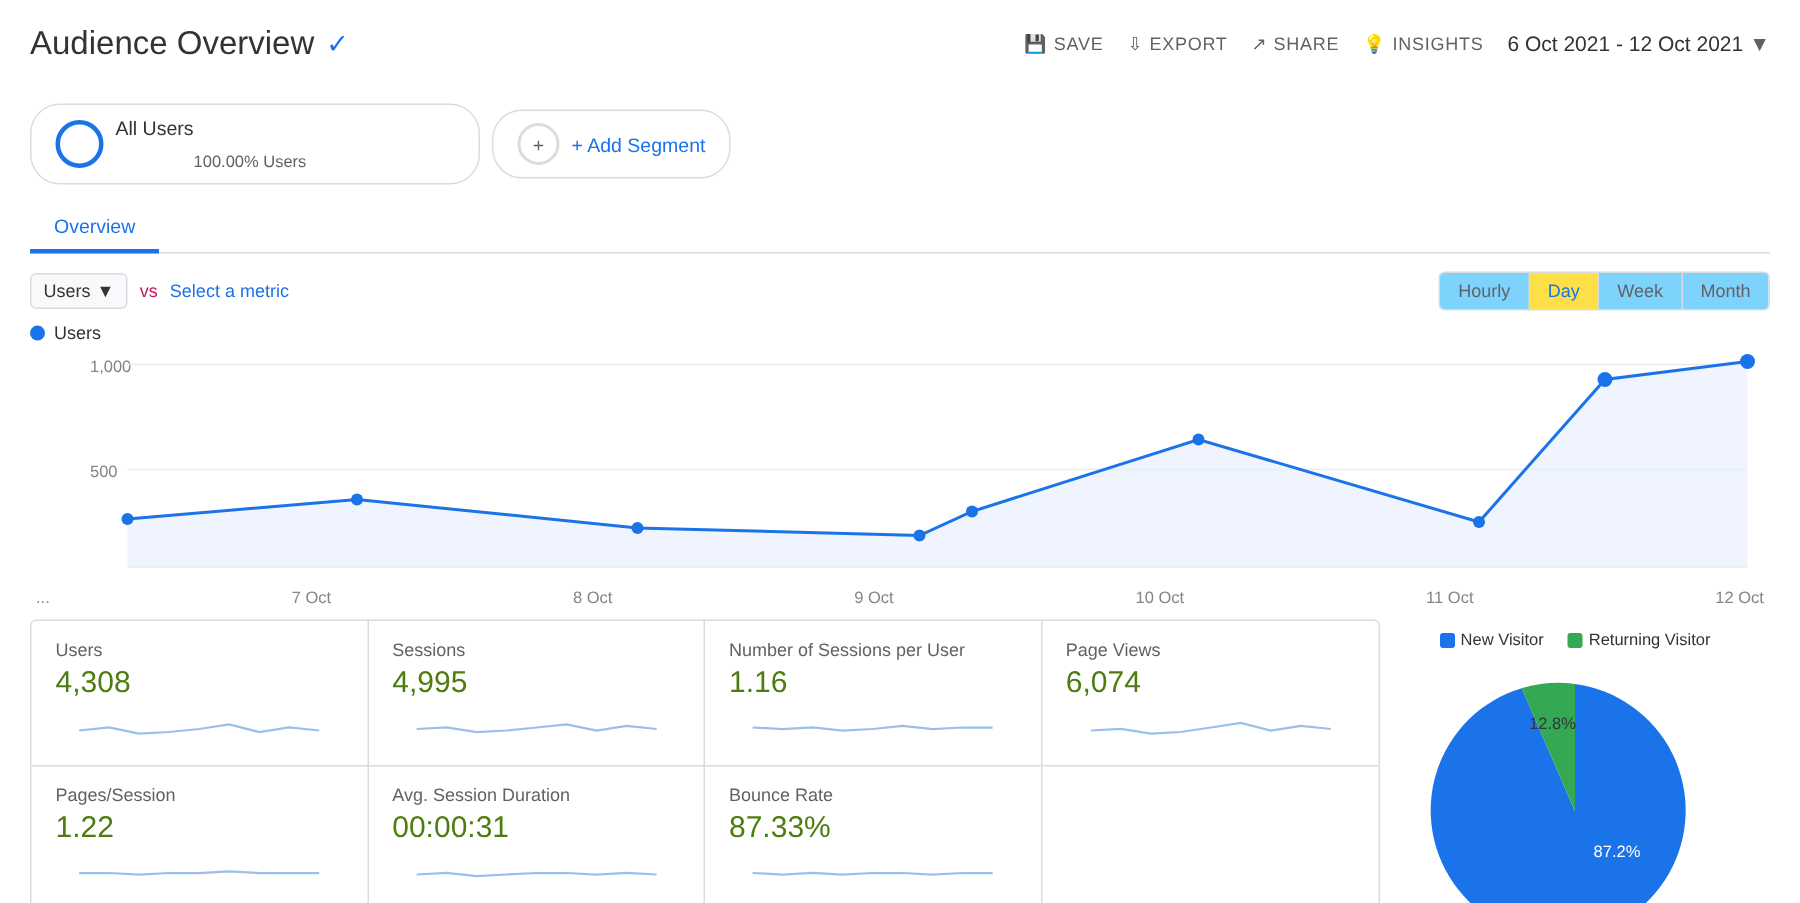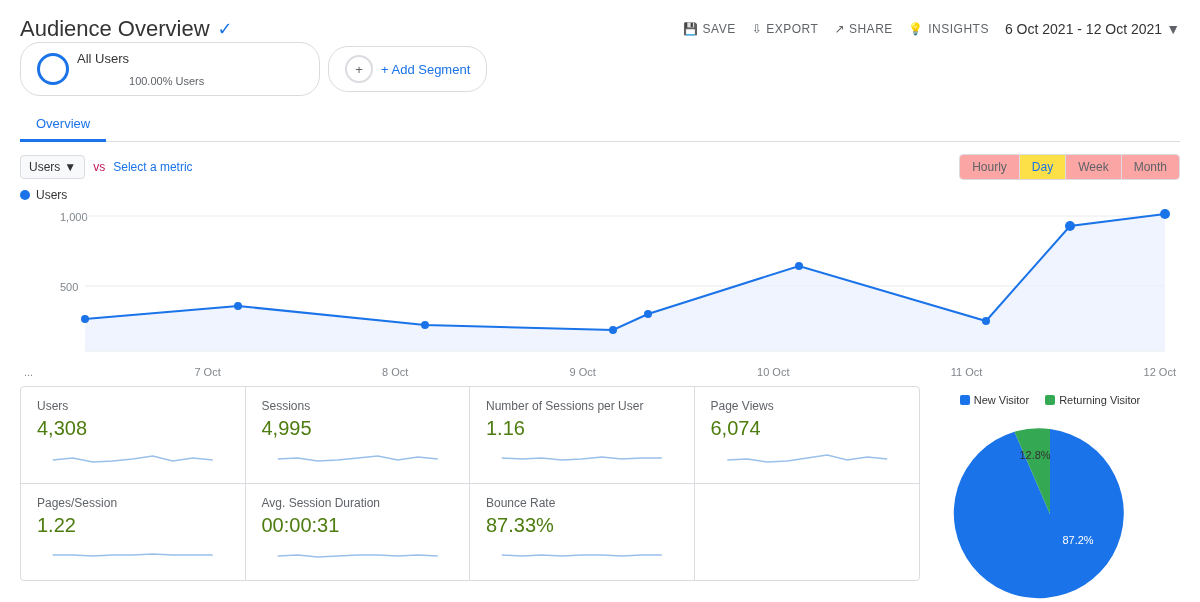--- a/index.html
+++ b/index.html
@@ -1,21 +1,21 @@
 <!DOCTYPE html>
 <html><head>
   <meta charset="utf-8">
   <style>
     * { box-sizing: border-box; margin: 0; padding: 0; }
     body { font-family: Arial, sans-serif; background: #fff; color: #333; font-size: 13px; }
 
     .page { padding: 16px 20px; max-width: 1200px; }
 
     
-    .header { display: flex; align-items: center; justify-content: space-between; margin-bottom: 0; }
+    .header { display: flex; align-items: center; justify-content: space-between; margin-bottom: 27px; }
     .header-left { display: flex; align-items: center; gap: 8px; }
     .header-title { font-size: 22px; font-weight: 400; color: #333; }
     .check-icon { color: #1a73e8; font-size: 18px; }
     .header-actions { display: flex; align-items: center; gap: 16px; }
     .action-btn { display: flex; align-items: center; gap: 4px; color: #5f6368; font-size: 12px; cursor: pointer; text-transform: uppercase; letter-spacing: 0.5px; }
 
     
     .date-range { display: flex; align-items: center; gap: 4px; font-size: 14px; color: #333; cursor: pointer; }
     .date-range .chevron { color: #5f6368; }
 
@@ -34,21 +34,21 @@
     .tab { padding: 8px 16px; font-size: 13px; cursor: pointer; color: #5f6368; border-bottom: 3px solid transparent; margin-bottom: -1px; }
     .tab.active { color: #1a73e8; border-bottom-color: #1a73e8; font-weight: 500; }
 
     
     .chart-controls { display: flex; align-items: center; justify-content: space-between; margin-bottom: 8px; }
     .metric-selector { display: flex; align-items: center; gap: 8px; }
     .metric-dropdown { display: flex; align-items: center; gap: 4px; background: #f8f9fa; border: 1px solid #dadce0; border-radius: 4px; padding: 4px 8px; cursor: pointer; font-size: 12px; }
     .vs-label { color: #be185d; font-size: 12px; }
     .metric-link { color: #1a73e8; font-size: 12px; cursor: pointer; }
     .time-buttons { display: flex; border: 1px solid #dadce0; border-radius: 4px; overflow: hidden; }
-    .time-btn { padding: 5px 12px; font-size: 12px; cursor: pointer; background: #fca5a5; border: none; color: #5f6368; }
+    .time-btn { padding: 5px 12px; font-size: 12px; cursor: pointer; background: #7dd3fc; border: none; color: #5f6368; }
     .time-btn.active { background: #fde047; color: #1a73e8; }
     .time-btn:not(:last-child) { border-right: 1px solid #dadce0; }
 
     
     .chart-area { position: relative; margin-bottom: 8px; }
     .chart-legend { display: flex; align-items: center; gap: 6px; margin-bottom: 4px; }
     .legend-dot { width: 10px; height: 10px; border-radius: 50%; background: #1a73e8; }
     .legend-label { font-size: 12px; color: #333; }
     .x-axis { display: flex; justify-content: space-between; font-size: 11px; color: #80868b; padding: 0 4px; margin-bottom: 8px; }
 

